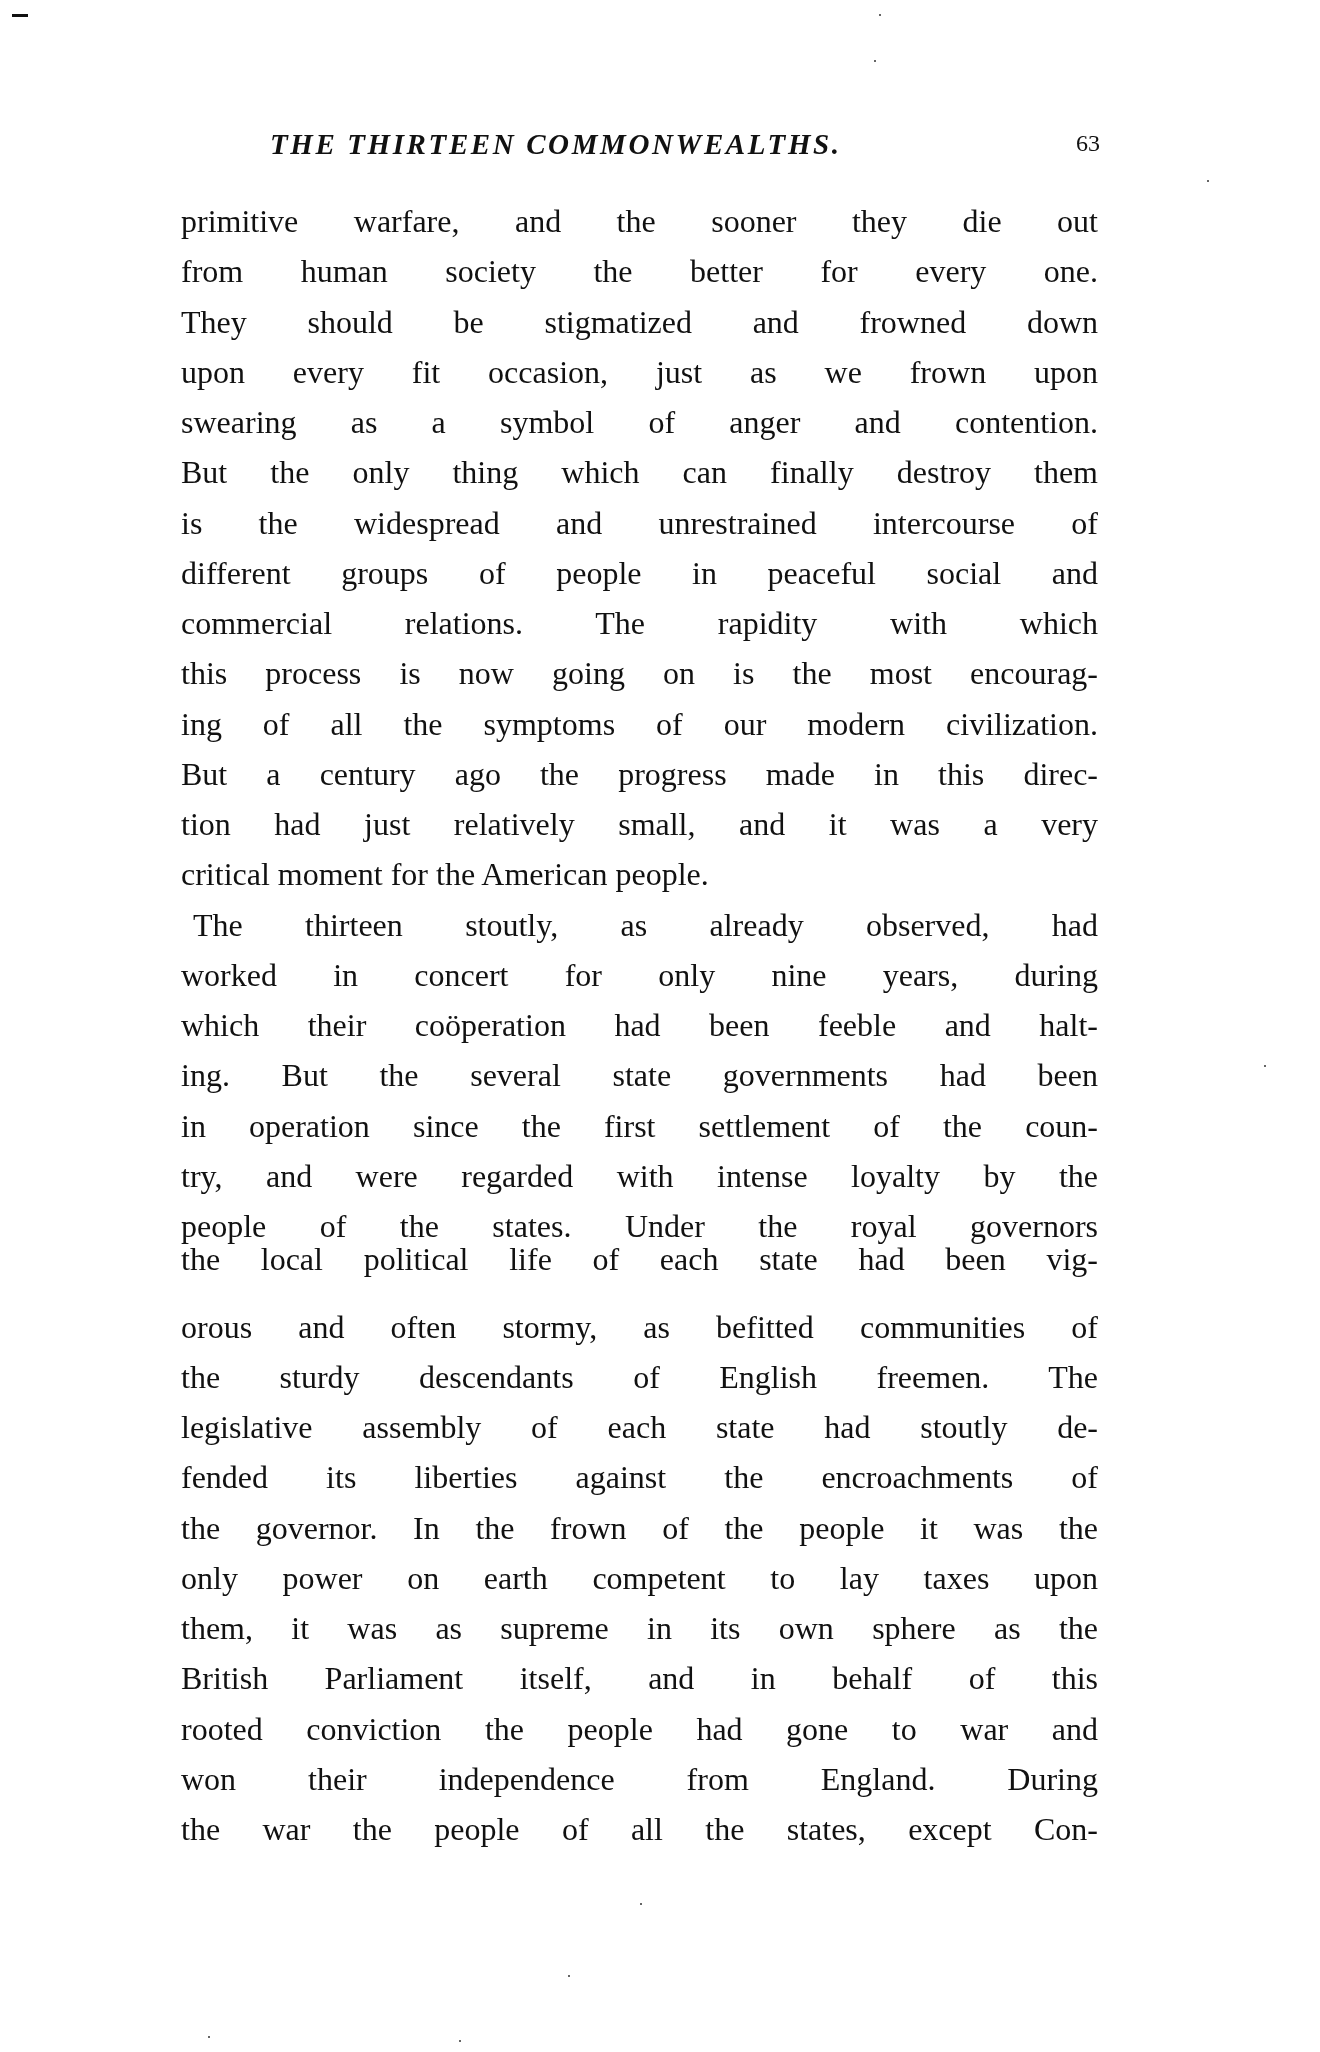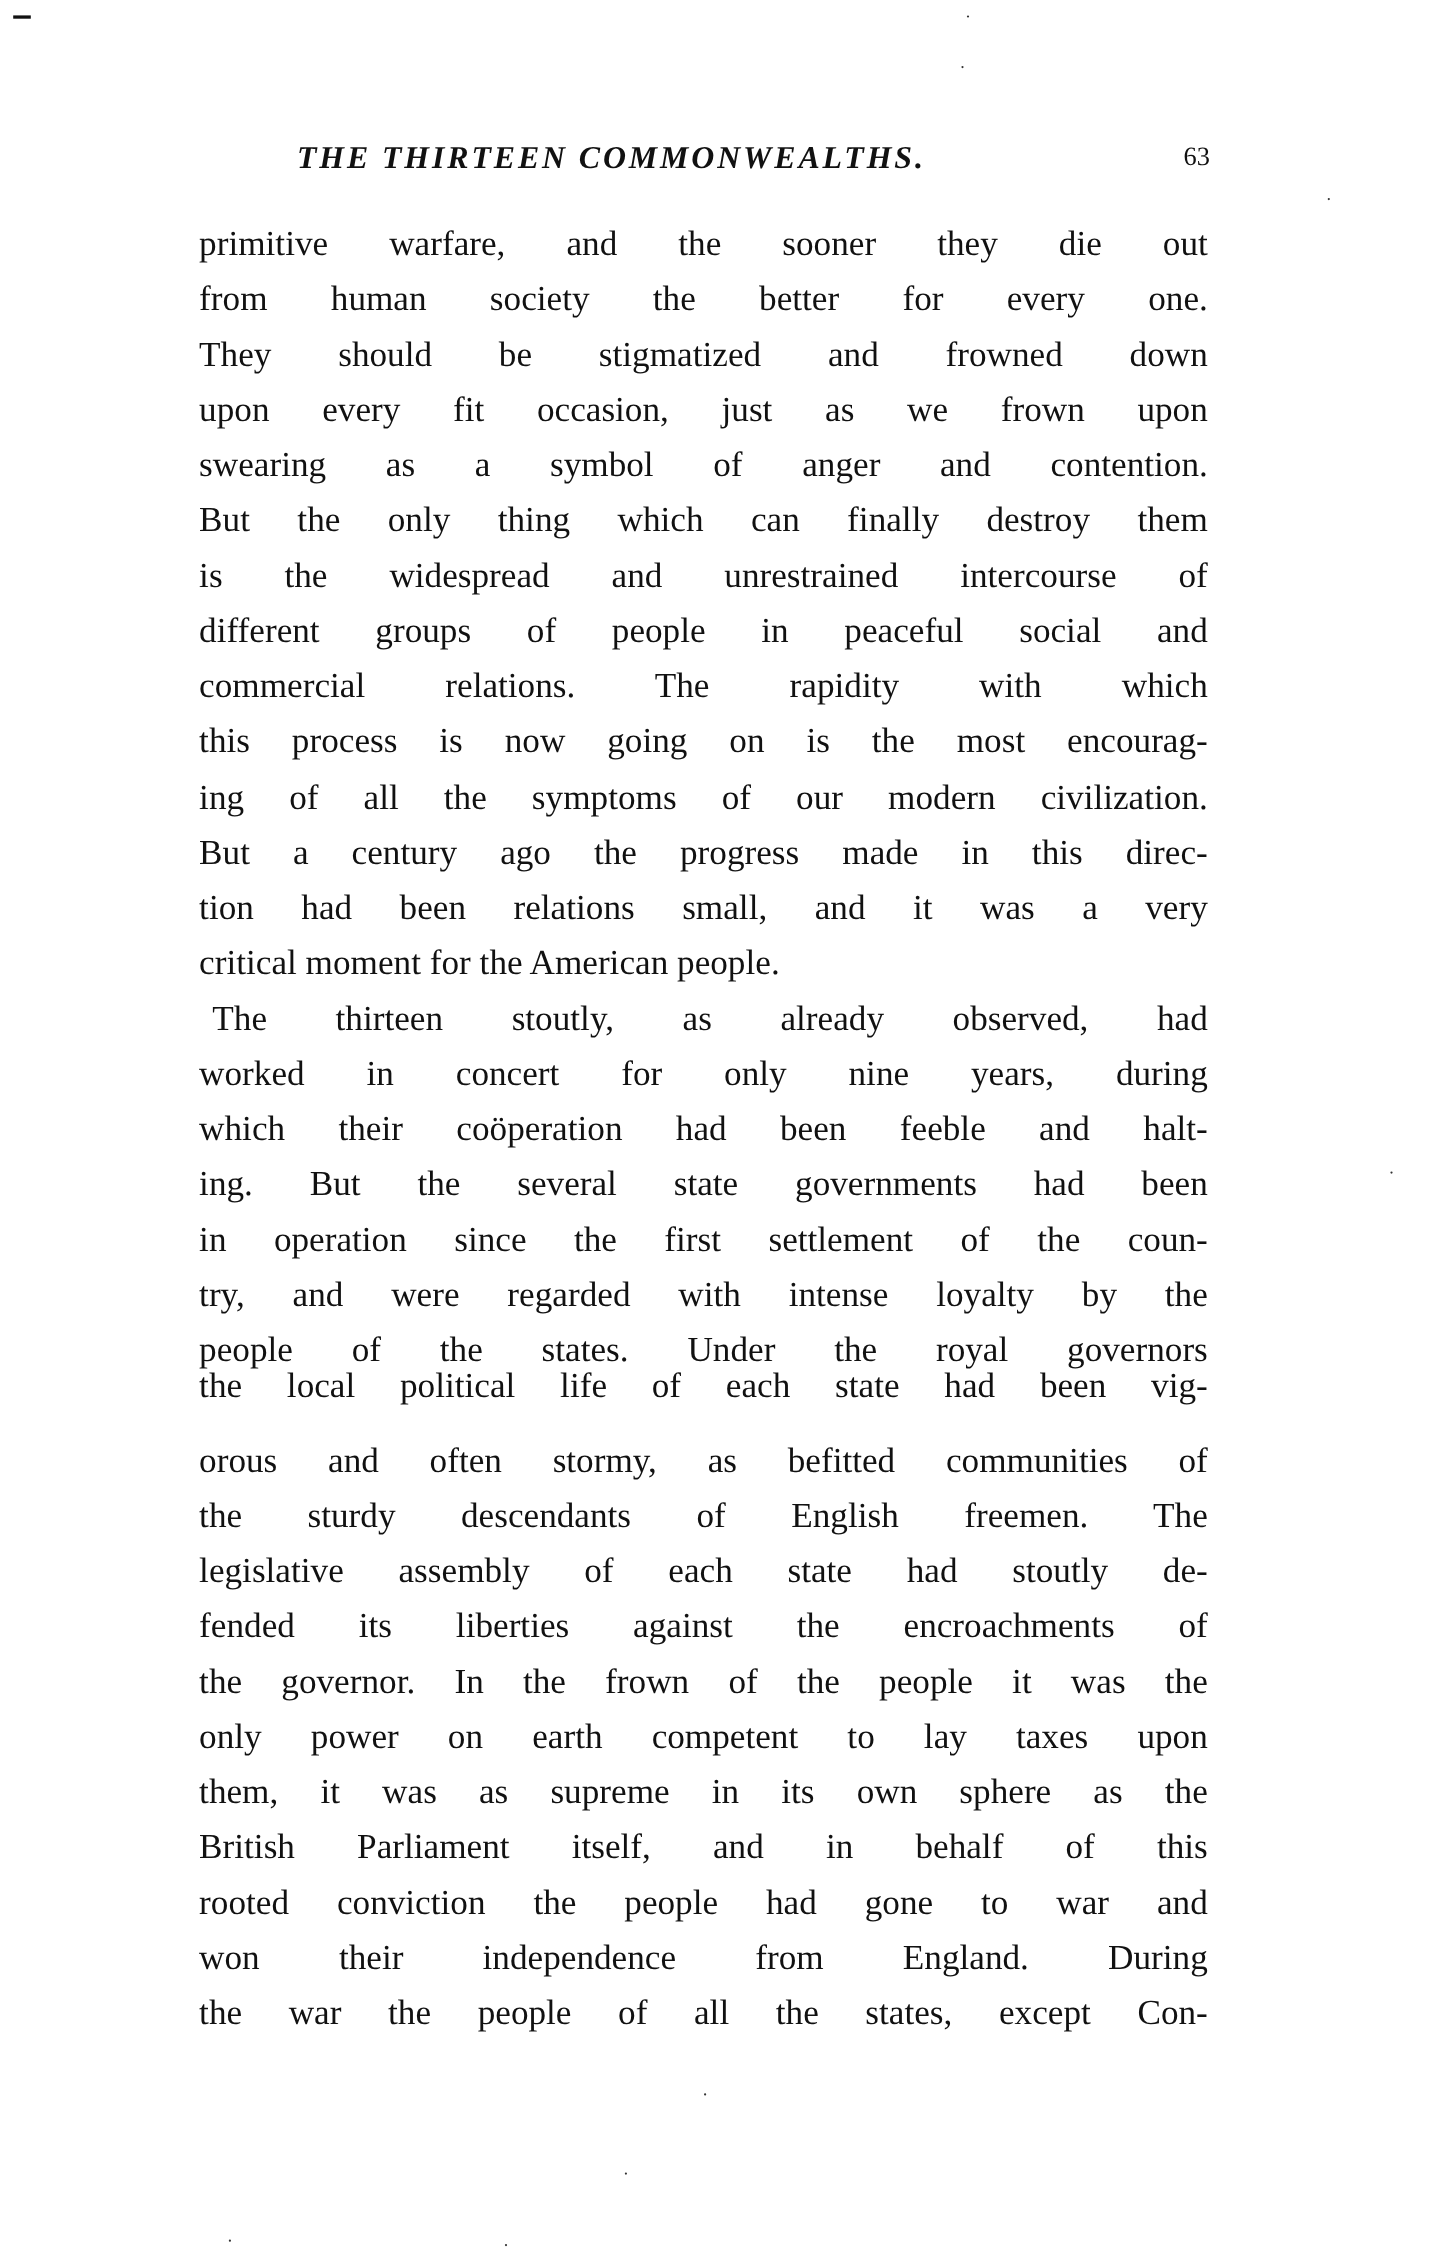--- a/index.html
+++ b/index.html
@@ -118,21 +118,21 @@
       <div class="line" style="top: 296.5px;">They should be stigmatized and frowned down</div>
       <div class="line" style="top: 346.75px;">upon every fit occasion, just as we frown upon</div>
       <div class="line" style="top: 397px;">swearing as a symbol of anger and contention.</div>
       <div class="line" style="top: 447.25px;">But the only thing which can finally destroy them</div>
       <div class="line" style="top: 497.5px;">is the widespread and unrestrained intercourse of</div>
       <div class="line" style="top: 547.75px;">different groups of people in peaceful social and</div>
       <div class="line" style="top: 598px;">commercial relations. The rapidity with which</div>
       <div class="line" style="top: 648.25px;">this process is now going on is the most encourag-</div>
       <div class="line" style="top: 698.5px;">ing of all the symptoms of our modern civilization.</div>
       <div class="line" style="top: 748.75px;">But a century ago the progress made in this direc-</div>
-      <div class="line" style="top: 799px;">tion had been relations small, and it was a very</div>
+      <div class="line" style="top: 799px;">tion had just relatively small, and it was a very</div>
       <div class="line last" style="top: 849.25px;">critical moment for the American people.</div>
       <div class="line indent" style="top: 899.5px;">The thirteen stoutly, as already observed, had</div>
       <div class="line" style="top: 949.75px;">worked in concert for only nine years, during</div>
       <div class="line" style="top: 1000px;">which their coöperation had been feeble and halt-</div>
       <div class="line" style="top: 1050.25px;">ing. But the several state governments had been</div>
       <div class="line" style="top: 1100.5px;">in operation since the first settlement of the coun-</div>
       <div class="line" style="top: 1150.75px;">try, and were regarded with intense loyalty by the</div>
       <div class="line" style="top: 1201px;">people of the states. Under the royal governors</div>
       <div class="line" style="top: 1234px;">the local political life of each state had been vig-</div>
       <div class="line" style="top: 1301.5px;">orous and often stormy, as befitted communities of</div>

